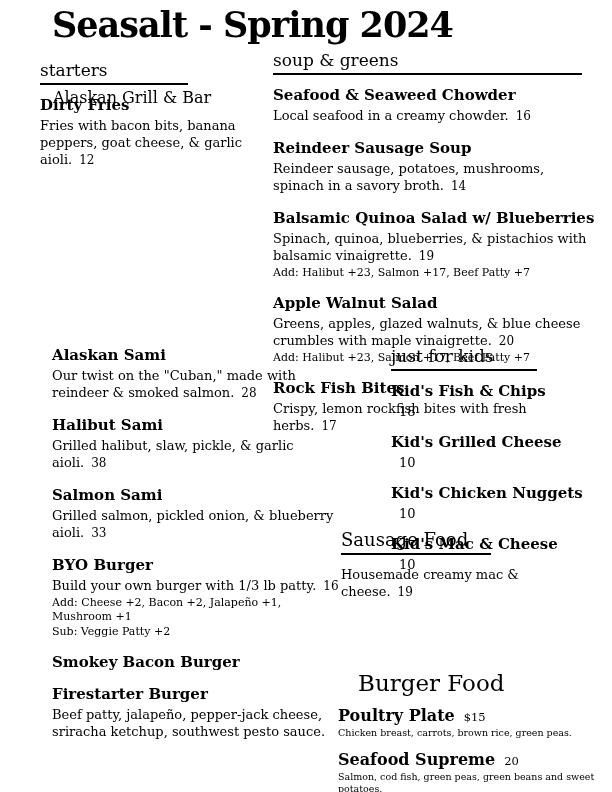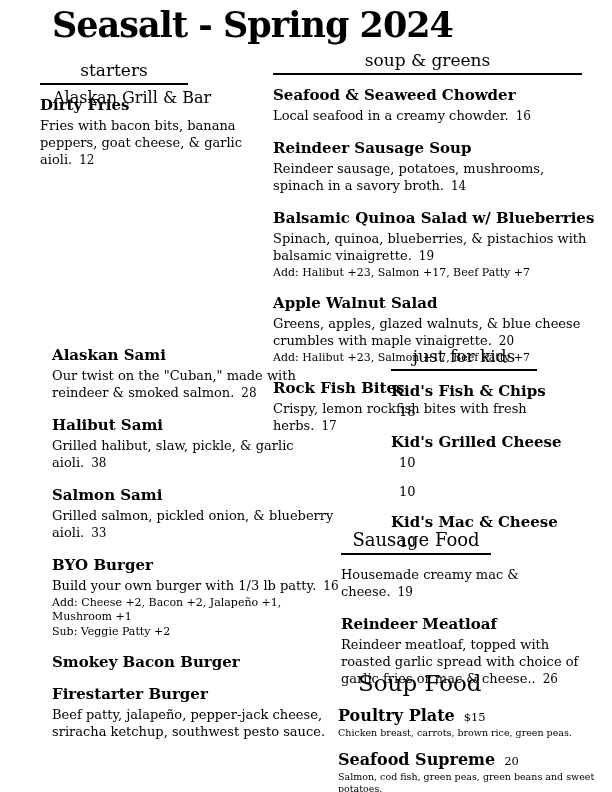--- a/index.html
+++ b/index.html
@@ -16,21 +16,21 @@
     font-size:35px; font-weight:bold; letter-spacing:-1px; white-space:nowrap;
   }
   .page-subtitle {
     position:absolute; left:53px; top:40px;
     font-size:16px; white-space:nowrap;margin-top:48px;
   }
   .section { position:absolute; }
   .section-heading {
     font-size:17px; font-weight:normal;
     padding-bottom:3px; border-bottom:2px solid #000;
-    margin-bottom:11px; white-space:nowrap;text-align:center;
+    margin-bottom:11px; white-space:nowrap;
   }
   #sec-starters   { left:40px;  top:60px;  width:228px; }
   #sec-soup       { left:273px; top:50px;  width:316px; }
   #sec-sandwiches { left:52px;  top:346px; width:288px; }
   #sec-kids       { left:391px; top:346px; width:172px; }
   #sec-comfort    { left:341px; top:529px; width:250px; }
   #sec-doggy      { left:338px; top:670px; width:258px; }
   .hx-starters { width:148px; }
   .hx-soup     { width:309px; }
   .hx-sand     { width:311px; }
@@ -139,44 +139,41 @@
     <div class="kid-name">Kid's Fish &amp; Chips</div>
     <div class="kid-price">18</div>
   </div>
 
   <div class="kid-item">
     <div class="kid-name">Kid's Grilled Cheese</div>
     <div class="kid-price">10</div>
   </div>
 
   <div class="kid-item">
+    <div class="kid-name">Kid's Chicken Nuggets</div>
     <div class="kid-price">10</div>
   </div>
 
   <div class="kid-item">
     <div class="kid-name">Kid's Mac &amp; Cheese</div>
     <div class="kid-price">10</div>
   </div>
 </div>
 
 <div class="section" id="sec-comfort">
   <div class="section-heading hx-comfort">Sausage Food</div>
 
   <div class="item">
     <div class="item-desc"><span>Housemade creamy mac &amp; cheese.</span><span class="price">19</span></div>
   </div>
 
-  <div class="item">
-    <div class="item-name">Reindeer Meatloaf</div>
-    <div class="item-desc"><span>Reindeer meatloaf, topped with roasted garlic spread with choice of garlic fries or mac &amp; cheese..</span><span class="price">26</span></div>
-  </div>
 </div>
 
 <div class="section" id="sec-doggy">
-  <div class="doggy-heading">Soup Food</div>
+  <div class="doggy-heading">Burger Food</div>
 
   <div class="doggy-item">
     <div><span class="doggy-name">Poultry Plate</span><span class="doggy-price">$15</span></div>
     <div class="doggy-desc">Chicken breast, carrots, brown rice, green peas.</div>
   </div>
 
   <div class="doggy-item">
     <div><span class="doggy-name">Seafood Supreme</span><span class="doggy-price">20</span></div>
     <div class="doggy-desc">Salmon, cod fish, green peas, green beans and sweet potatoes.</div>
   </div>

